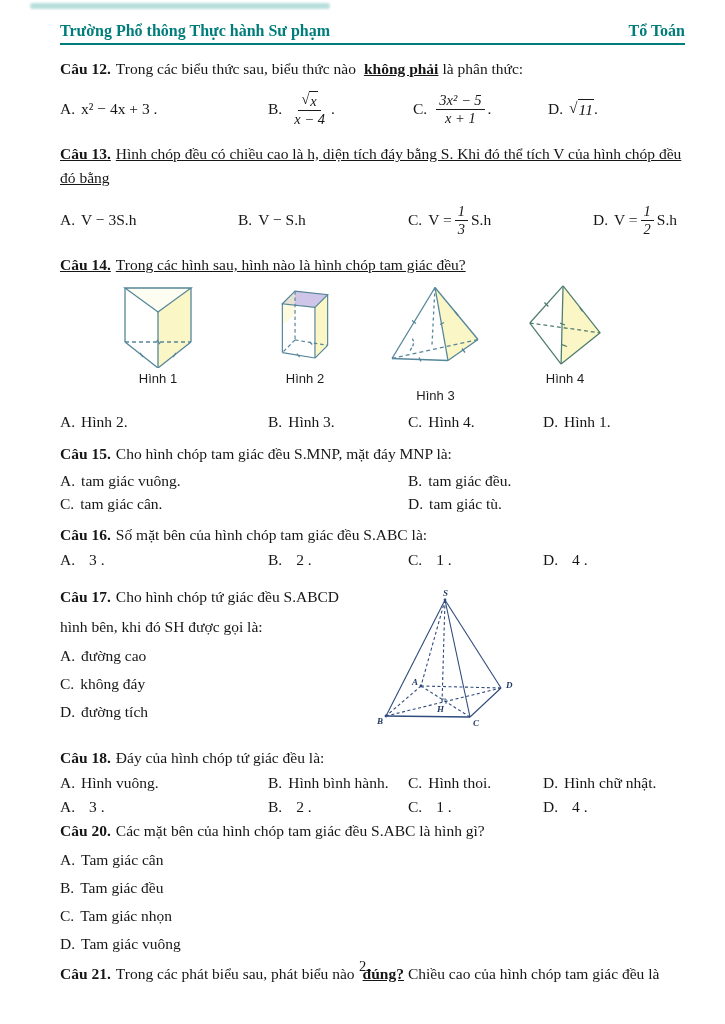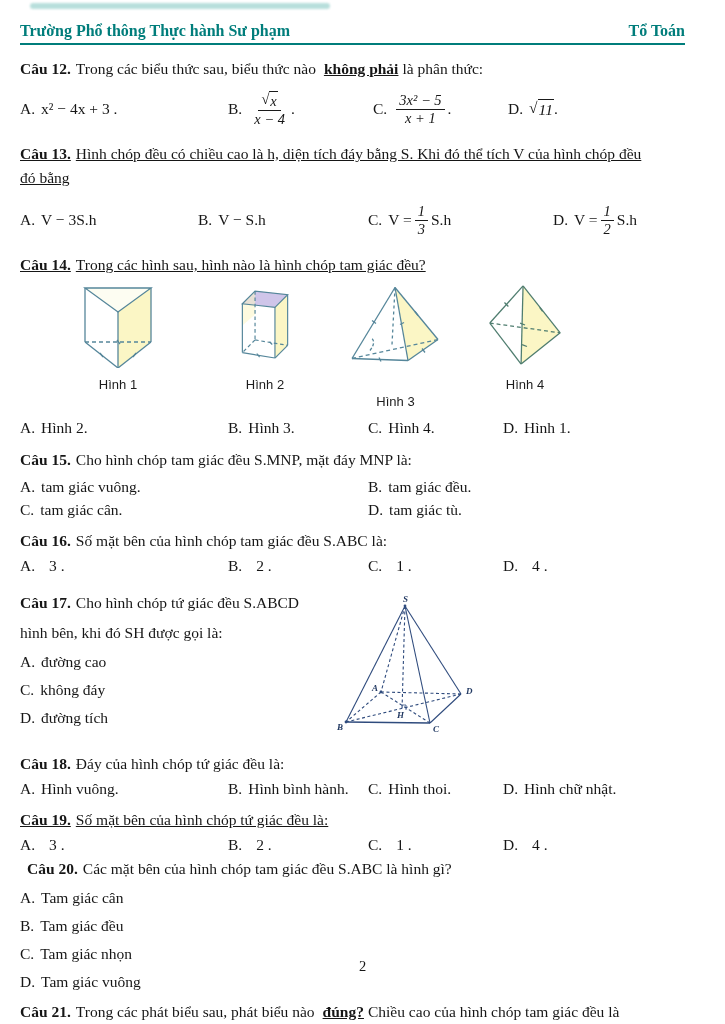--- a/index.html
+++ b/index.html
@@ -9,21 +9,21 @@
     background:#ffffff;
     font-family:"Liberation Serif","DejaVu Serif",serif;
     font-size:15.5px;color:#161616;
     overflow:hidden;
     margin:0 auto;
   }
   .scan-smudge{
     position:absolute;top:3px;left:30px;width:300px;height:6px;
     background:rgba(0,140,130,0.28);border-radius:3px;filter:blur(1px);
   }
-  .content{padding:0 40px 0 20px;}
+  .content{padding:0 40px 0 60px;}
   .header{
     margin-top:22px;display:flex;justify-content:space-between;align-items:flex-end;
     color:#007d7b;font-weight:bold;font-size:16px;
     border-bottom:2.5px solid #007d7b;padding-bottom:3px;
   }
   .qtitle{margin:0;line-height:22px;}
   .qlabel{font-weight:bold;margin-right:5px;}
   .emph{font-weight:bold;text-decoration:underline;margin:0 4px;}
   .pre{margin-right:4px;margin-top:8px;}
   .mexpr{}
@@ -40,33 +40,33 @@
   .row-q12{grid-template-columns:208px 145px 135px auto;margin-top:6px;min-height:46px;}
   .row-q13{grid-template-columns:178px 170px 185px auto;margin-top:6px;min-height:48px;}
   .row-std{grid-template-columns:208px 140px 135px auto;margin-top:3px;line-height:21px;}
   .row-2col{grid-template-columns:348px auto;line-height:23px;}
   .opt{display:flex;align-items:center;}
   .letter{margin-right:6px;}
   .numopt{margin-left:8px;}
   .figrow{display:flex;margin-top:6px;}
   .figwrap{display:flex;flex-direction:column;align-items:center;}
   .figwrap .figlabel{
-    margin-top:9px;font-family:"Liberation Sans","DejaVu Sans",sans-serif;
+    margin-top:3px;font-family:"Liberation Sans","DejaVu Sans",sans-serif;
     font-size:13px;color:#1d1d1d;
   }
   .fw1{margin-left:53px;} .fw2{margin-left:67px;} .fw3{margin-left:48px;gap:17px;} .fw4{margin-left:42px;}
   .q17block{position:relative;margin-top:16px;min-height:152px;}
   .q17text{width:320px;}
   .q17opt{margin:8px 0 0 0;line-height:20px;}
   .q17fig{position:absolute;left:313px;top:2px;}
   .stackopt{margin:8px 0 0 0;line-height:20px;}
   .footer{position:absolute;left:0;right:0;top:958px;text-align:center;font-size:14.5px;}
   .mt13{margin-top:13px;} .mt11{margin-top:11px;}
   .mt10{margin-top:10px;text-decoration:underline;} .mt9{margin-top:9px;} .mt8{margin-top:8px;}
-  .mt4{margin-top:4px;} .mt3{margin-top:3px;margin-left:7px;}
+  .mt4{margin-top:4px;} .mt3{margin-top:3px;}
   .lh24{line-height:24px;}
   svg{display:block;}
   .vtx{font-family:"Liberation Serif",serif;font-style:italic;font-weight:bold;font-size:9px;fill:#233a63;}
 </style>
 </head>
 <body>
 
 <div class="page">
   <div class="scan-smudge"></div>
 
@@ -337,21 +337,20 @@
       <span class="opt">
           <span class="letter">C.</span>
           <span>Hình thoi.</span>
         </span>
       <span class="opt">
           <span class="letter">D.</span>
           <span>Hình chữ nhật.</span>
         </span>
     </div>
 
-    <p class="qtitle mt10"><b class="qlabel">Câu 19.</b><span>Số mặt bên của hình chóp tứ giác đều là:</span></p>
     <div class="optrow row-std">
       <span class="opt">
           <span class="letter">A.</span>
           <span class="numopt">3 .</span>
         </span>
       <span class="opt">
           <span class="letter">B.</span>
           <span class="numopt">2 .</span>
         </span>
       <span class="opt">

